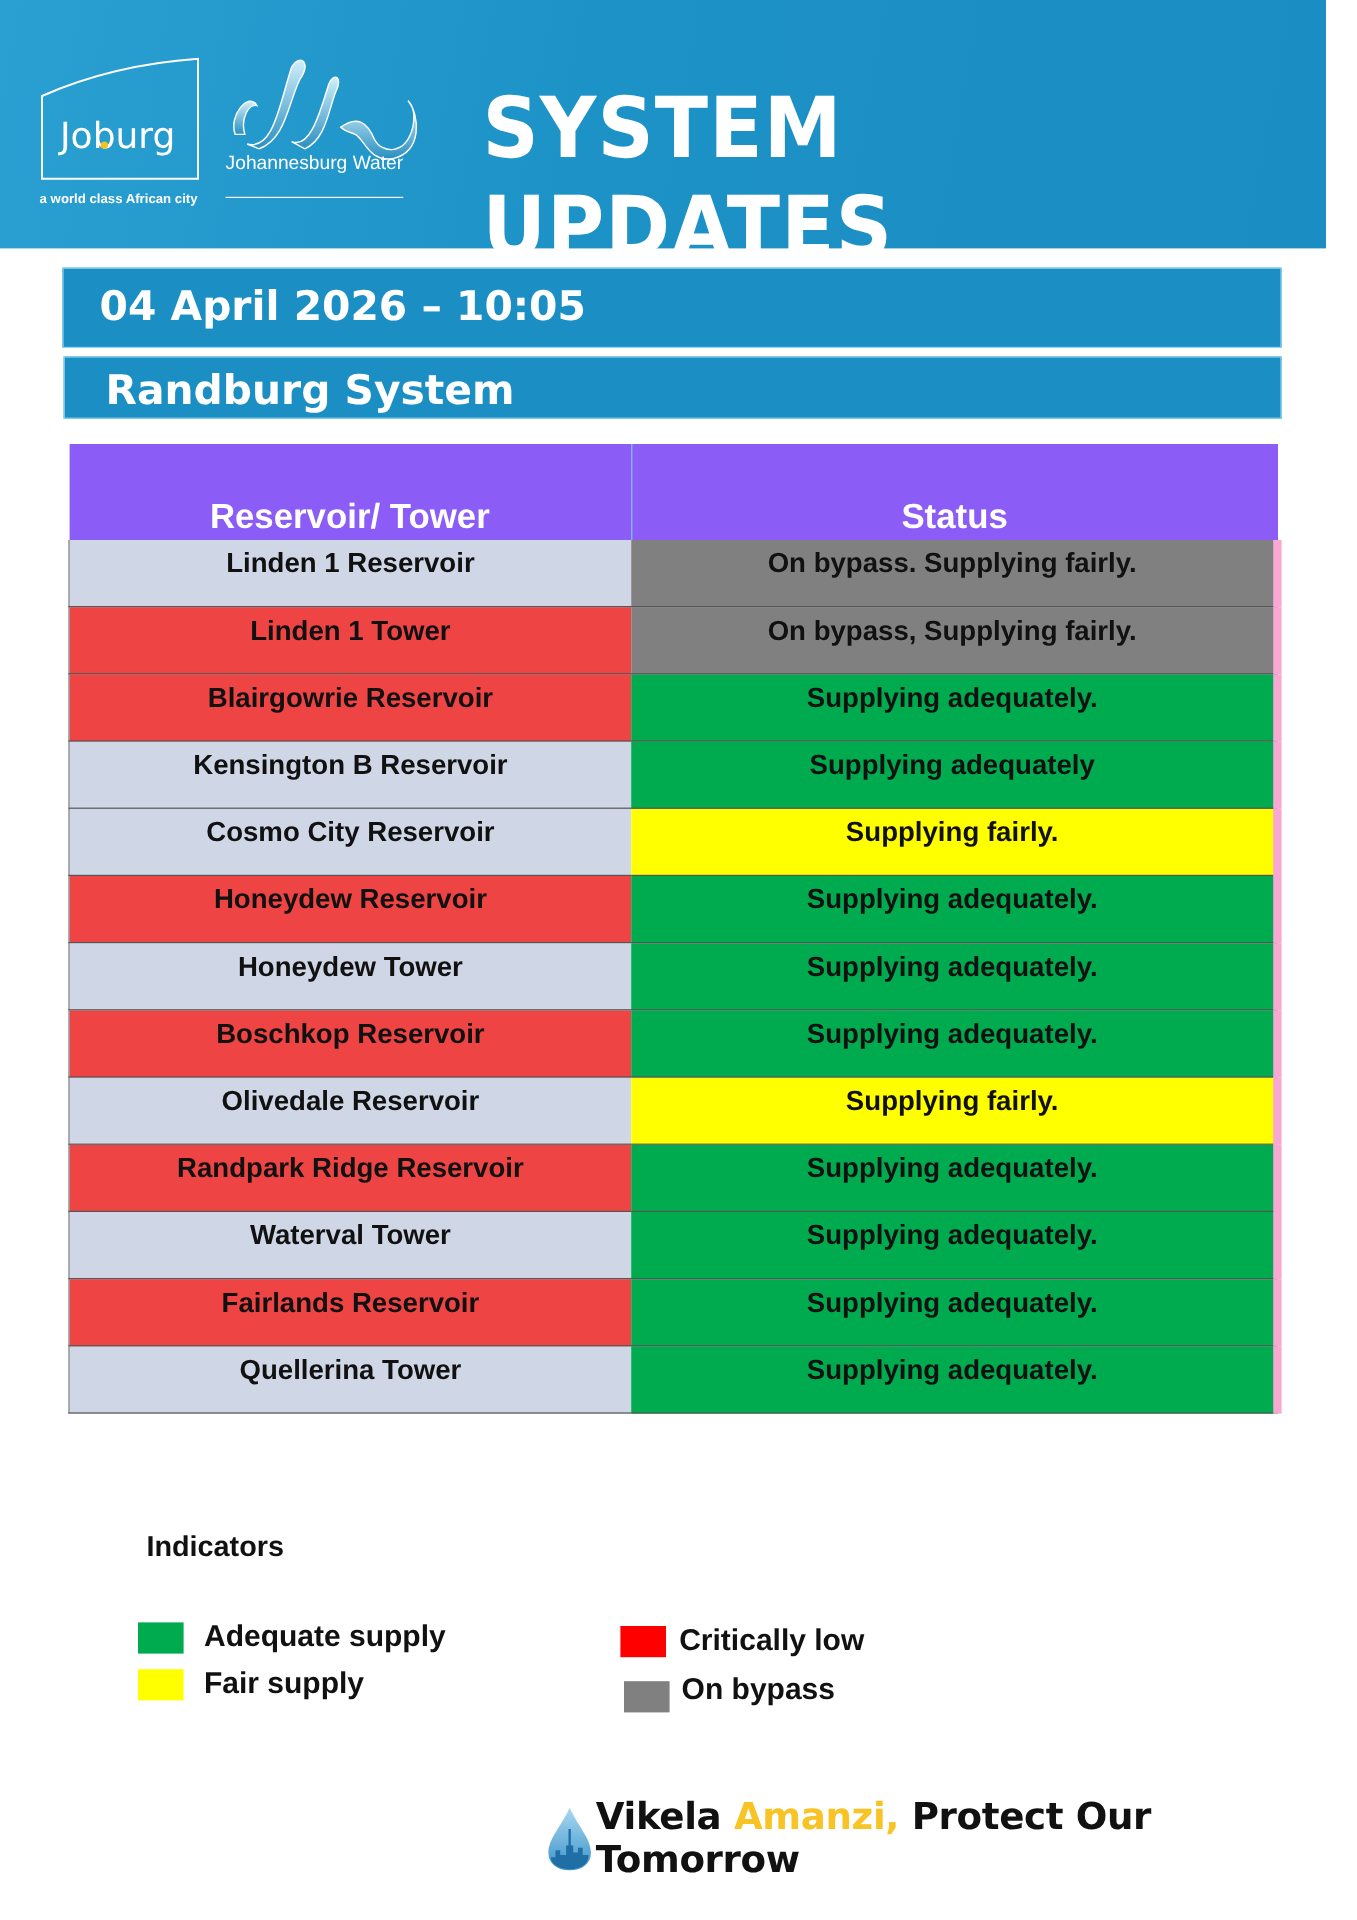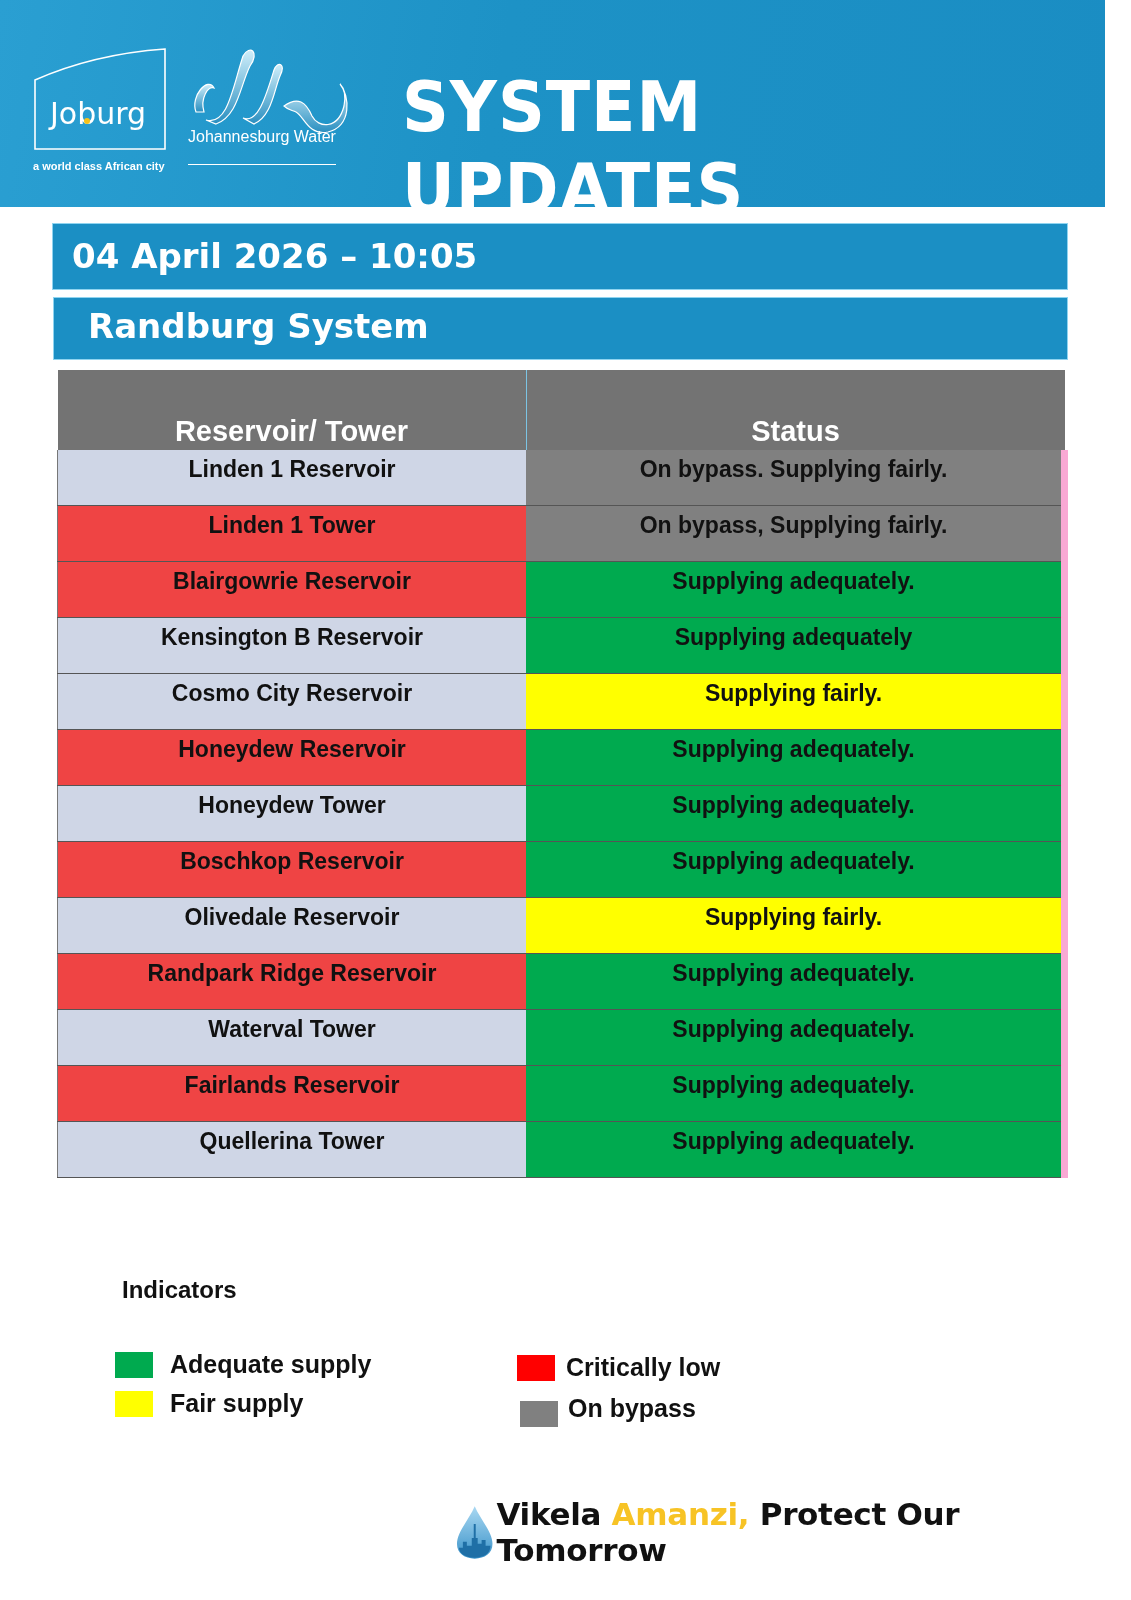--- a/index.html
+++ b/index.html
@@ -9,25 +9,25 @@
             background:linear-gradient(100deg,#2a9fd2 0%,#1d92c6 45%,#1a8dc3 100%); }
   .joburg-box { position:absolute; left:34px; top:48px; width:132px; height:102px; }
   .joburg-word { position:absolute; left:50px; top:96px; color:#fff; font-size:30px; font-family:"DejaVu Sans", sans-serif; letter-spacing:0px; }
   .joburg-dot { position:absolute; left:84px; top:118px; width:6px; height:6px; border-radius:50%; background:#f5c21b; }
   .joburg-tag { position:absolute; left:33px; top:160px; color:#fff; font-size:11px; font-weight:bold; }
   .jw-logo { position:absolute; left:188px; top:46px; width:170px; height:90px; }
   .jw-name { position:absolute; left:188px; top:128px; color:#fff; font-size:16px; border-bottom:1.5px solid #fff; padding-bottom:18px; }
   .title { position:absolute; left:402px; top:66px; color:#fff; font-size:70px; font-weight:bold; letter-spacing:1px; font-family:"DejaVu Sans", sans-serif; transform:scaleX(0.93); transform-origin:left center; }
   .bar { position:absolute; background:#1b8fc4; color:#fff; font-family:"DejaVu Sans", sans-serif; font-weight:bold; }
   .bar-date { left:52px; top:223px; width:1016px; height:67px; border:1px solid #8fd4f0; box-sizing:border-box; }
-  .bar-date span { position:absolute; left:19px; top:12px; font-size:34px; }
-  .bar-sys { left:53px; top:297px; width:1015px; height:63px; border:1px solid #8fd4f0; box-sizing:border-box; }
+  .bar-date span { position:absolute; left:30px; top:12px; font-size:34px; }
+  .bar-sys { left:53px; top:297px; width:1015px; height:52px; border:1px solid #8fd4f0; box-sizing:border-box; }
   .bar-sys span { position:absolute; left:34px; top:8px; font-size:34px; }
   table { position:absolute; left:57px; top:370px; width:1011px; border-collapse:collapse; table-layout:fixed; }
-  th { background:#737373; color:#fff; font-size:29px; font-weight:bold; height:78px; vertical-align:bottom; padding:0 0 2px 0; border-right:1px solid #7cc4e4; }
+  th { background:#8b5cf6; color:#fff; font-size:29px; font-weight:bold; height:78px; vertical-align:bottom; padding:0 0 2px 0; border-right:1px solid #7cc4e4; }
   th:last-child { border-right:none; }
   td { height:49px; font-size:23px; font-weight:bold; text-align:center; color:#111; vertical-align:top; padding:6px 0 0 0; border-bottom:1.5px solid #555; }
   td.name { border-left:1px solid #777; }
   tr.odd td.name { background:#cfd6e6; }
   tr.even td.name { background:#ef4444; }
   td.status { border-right:7px solid #f9a8d4; }
   .col1 { width:468px; }
   .legend-title { position:absolute; left:122px; top:1276px; font-size:24px; font-weight:bold; color:#111; }
   .lg-item { position:absolute; display:flex; align-items:center; font-size:25px; font-weight:bold; color:#111; }
   .swatch { width:38px; height:26px; margin-right:17px; }

